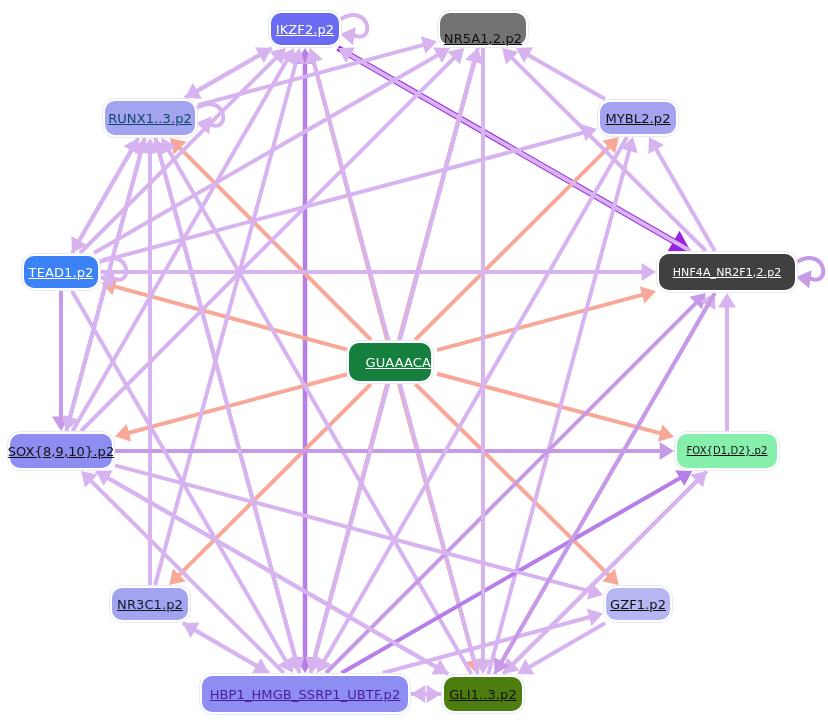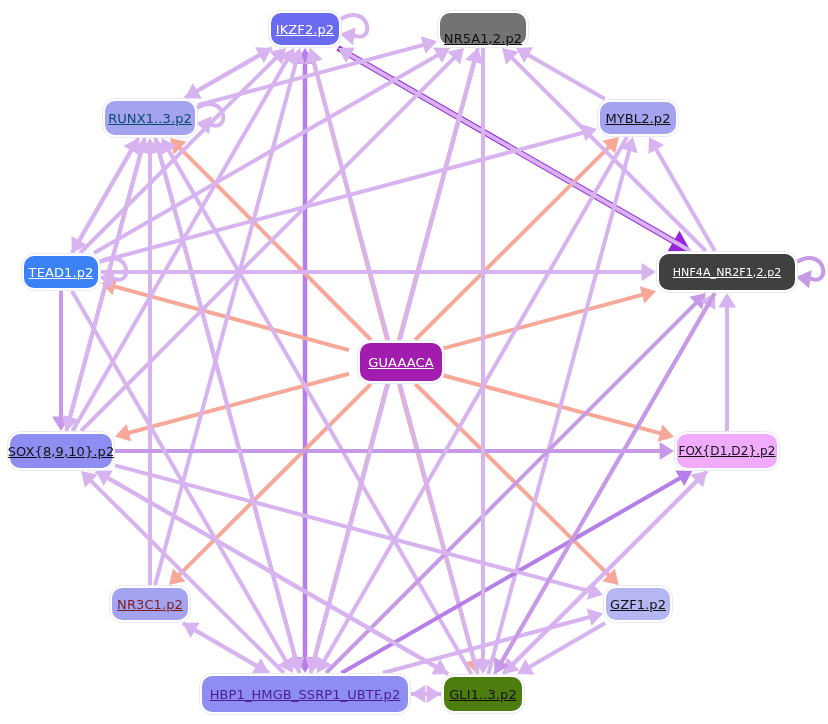--- a/index.html
+++ b/index.html
@@ -196,30 +196,30 @@
       </div>
       <div class="node" style="left: 638px; top: 118px; width: 80px; height: 36px; background: rgb(163, 163, 240); color: rgb(17, 17, 17); font-size: 13px; justify-content: center;">
         <span class="node-label">MYBL2.p2</span>
       </div>
       <div class="node" style="left: 61px; top: 272px; width: 78px; height: 36px; background: #3b82f6; color: rgb(255, 255, 255); font-size: 13px;">
         <span class="node-label">TEAD1.p2</span>
       </div>
       <div class="node" style="left: 727px; top: 272px; width: 140px; height: 40px; background: #404040; color: rgb(255, 255, 255); font-size: 11px;">
         <span class="node-label">HNF4A_NR2F1,2.p2</span>
       </div>
-      <div class="node" style="left: 401px; top: 362px; width: 86px; height: 42px; background: #a21caf; color: rgb(255, 255, 255); font-size: 13px;">
+      <div class="node" style="left: 390px; top: 362px; width: 86px; height: 42px; background: #15803d; color: rgb(255, 255, 255); font-size: 13px; justify-content: flex-end;">
         <span class="node-label">GUAAACA</span>
       </div>
       <div class="node" style="left: 61px; top: 451px; width: 106px; height: 38px; background: rgb(142, 142, 242); color: rgb(17, 17, 17); font-size: 13px;">
         <span class="node-label">SOX{8,9,10}.p2</span>
       </div>
-      <div class="node" style="left: 727px; top: 451px; width: 104px; height: 38px; background: #f0abfc; color: rgb(17, 17, 17); font-size: 12px;">
+      <div class="node" style="left: 727px; top: 451px; width: 104px; height: 38px; background: #86efac; color: rgb(17, 17, 17); font-size: 10px;">
         <span class="node-label">FOX{D1,D2}.p2</span>
       </div>
-      <div class="node" style="left: 150px; top: 604px; width: 80px; height: 36px; background: rgb(163, 163, 240); color: #7f1d1d; font-size: 13px;">
+      <div class="node" style="left: 150px; top: 604px; width: 80px; height: 36px; background: rgb(163, 163, 240); color: #0f172a; font-size: 13px;">
         <span class="node-label">NR3C1.p2</span>
       </div>
       <div class="node" style="left: 638px; top: 604px; width: 68px; height: 36px; background: rgb(182, 182, 242); color: rgb(17, 17, 17); font-size: 13px;">
         <span class="node-label">GZF1.p2</span>
       </div>
       <div class="node" style="left: 305px; top: 694px; width: 210px; height: 40px; background: rgb(142, 142, 242); color: #4c1d95; font-size: 13px;">
         <span class="node-label">HBP1_HMGB_SSRP1_UBTF.p2</span>
       </div>
       <div class="node" style="left: 483px; top: 694px; width: 82px; height: 38px; background: #4d7c0f; color: rgb(17, 17, 17); font-size: 13px;">
         <span class="node-label">GLI1..3.p2</span>

